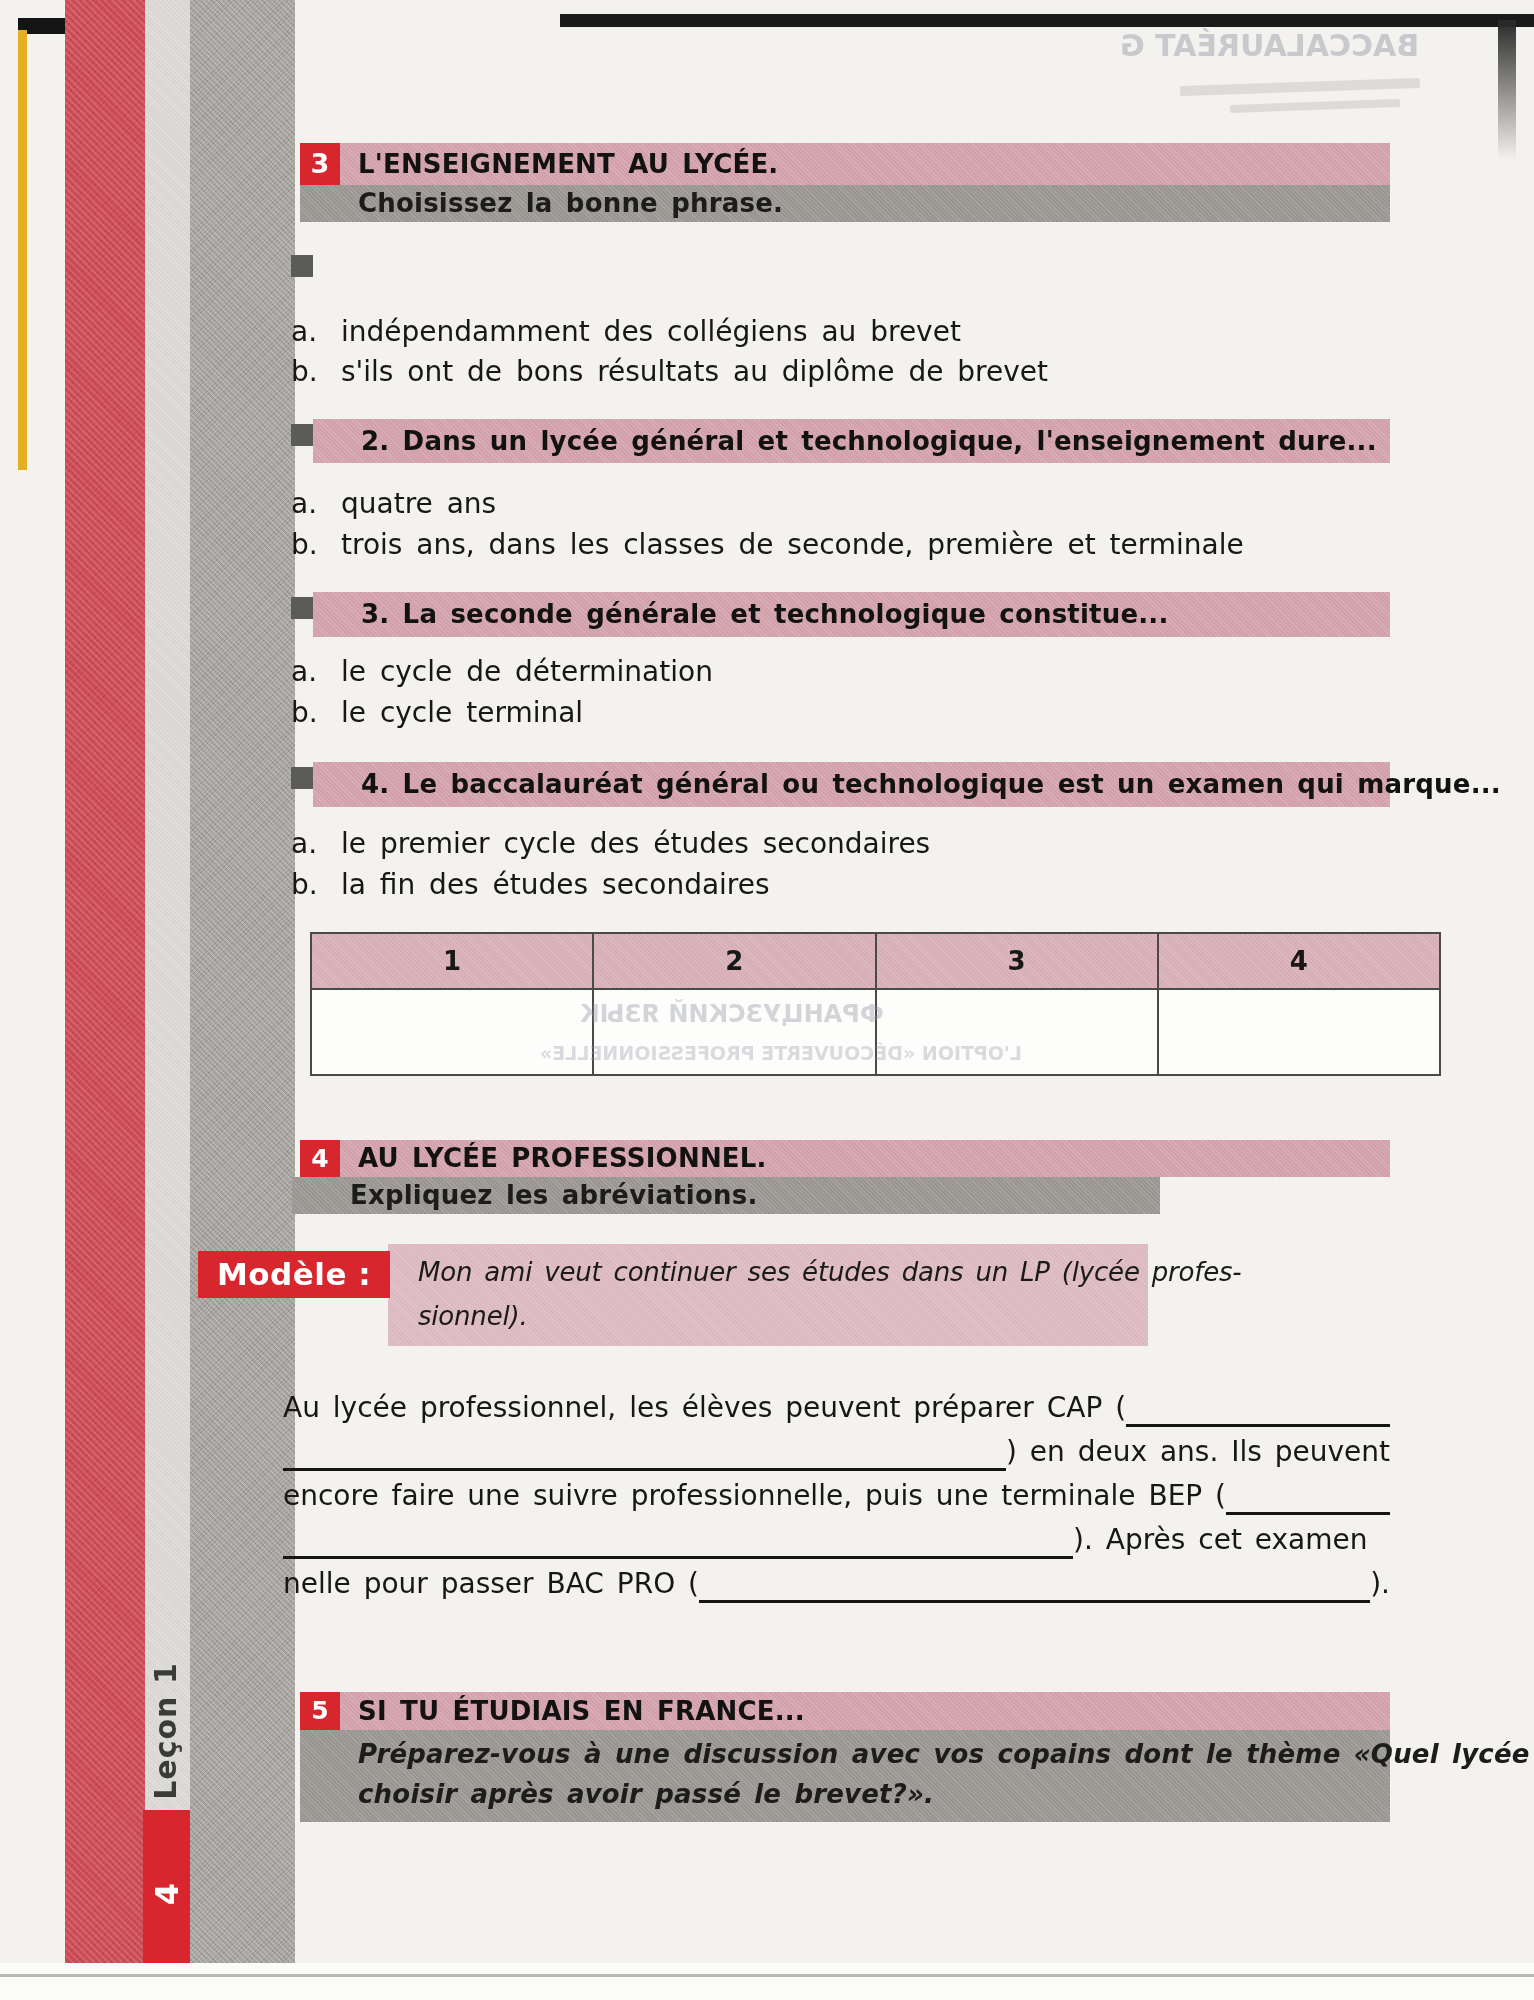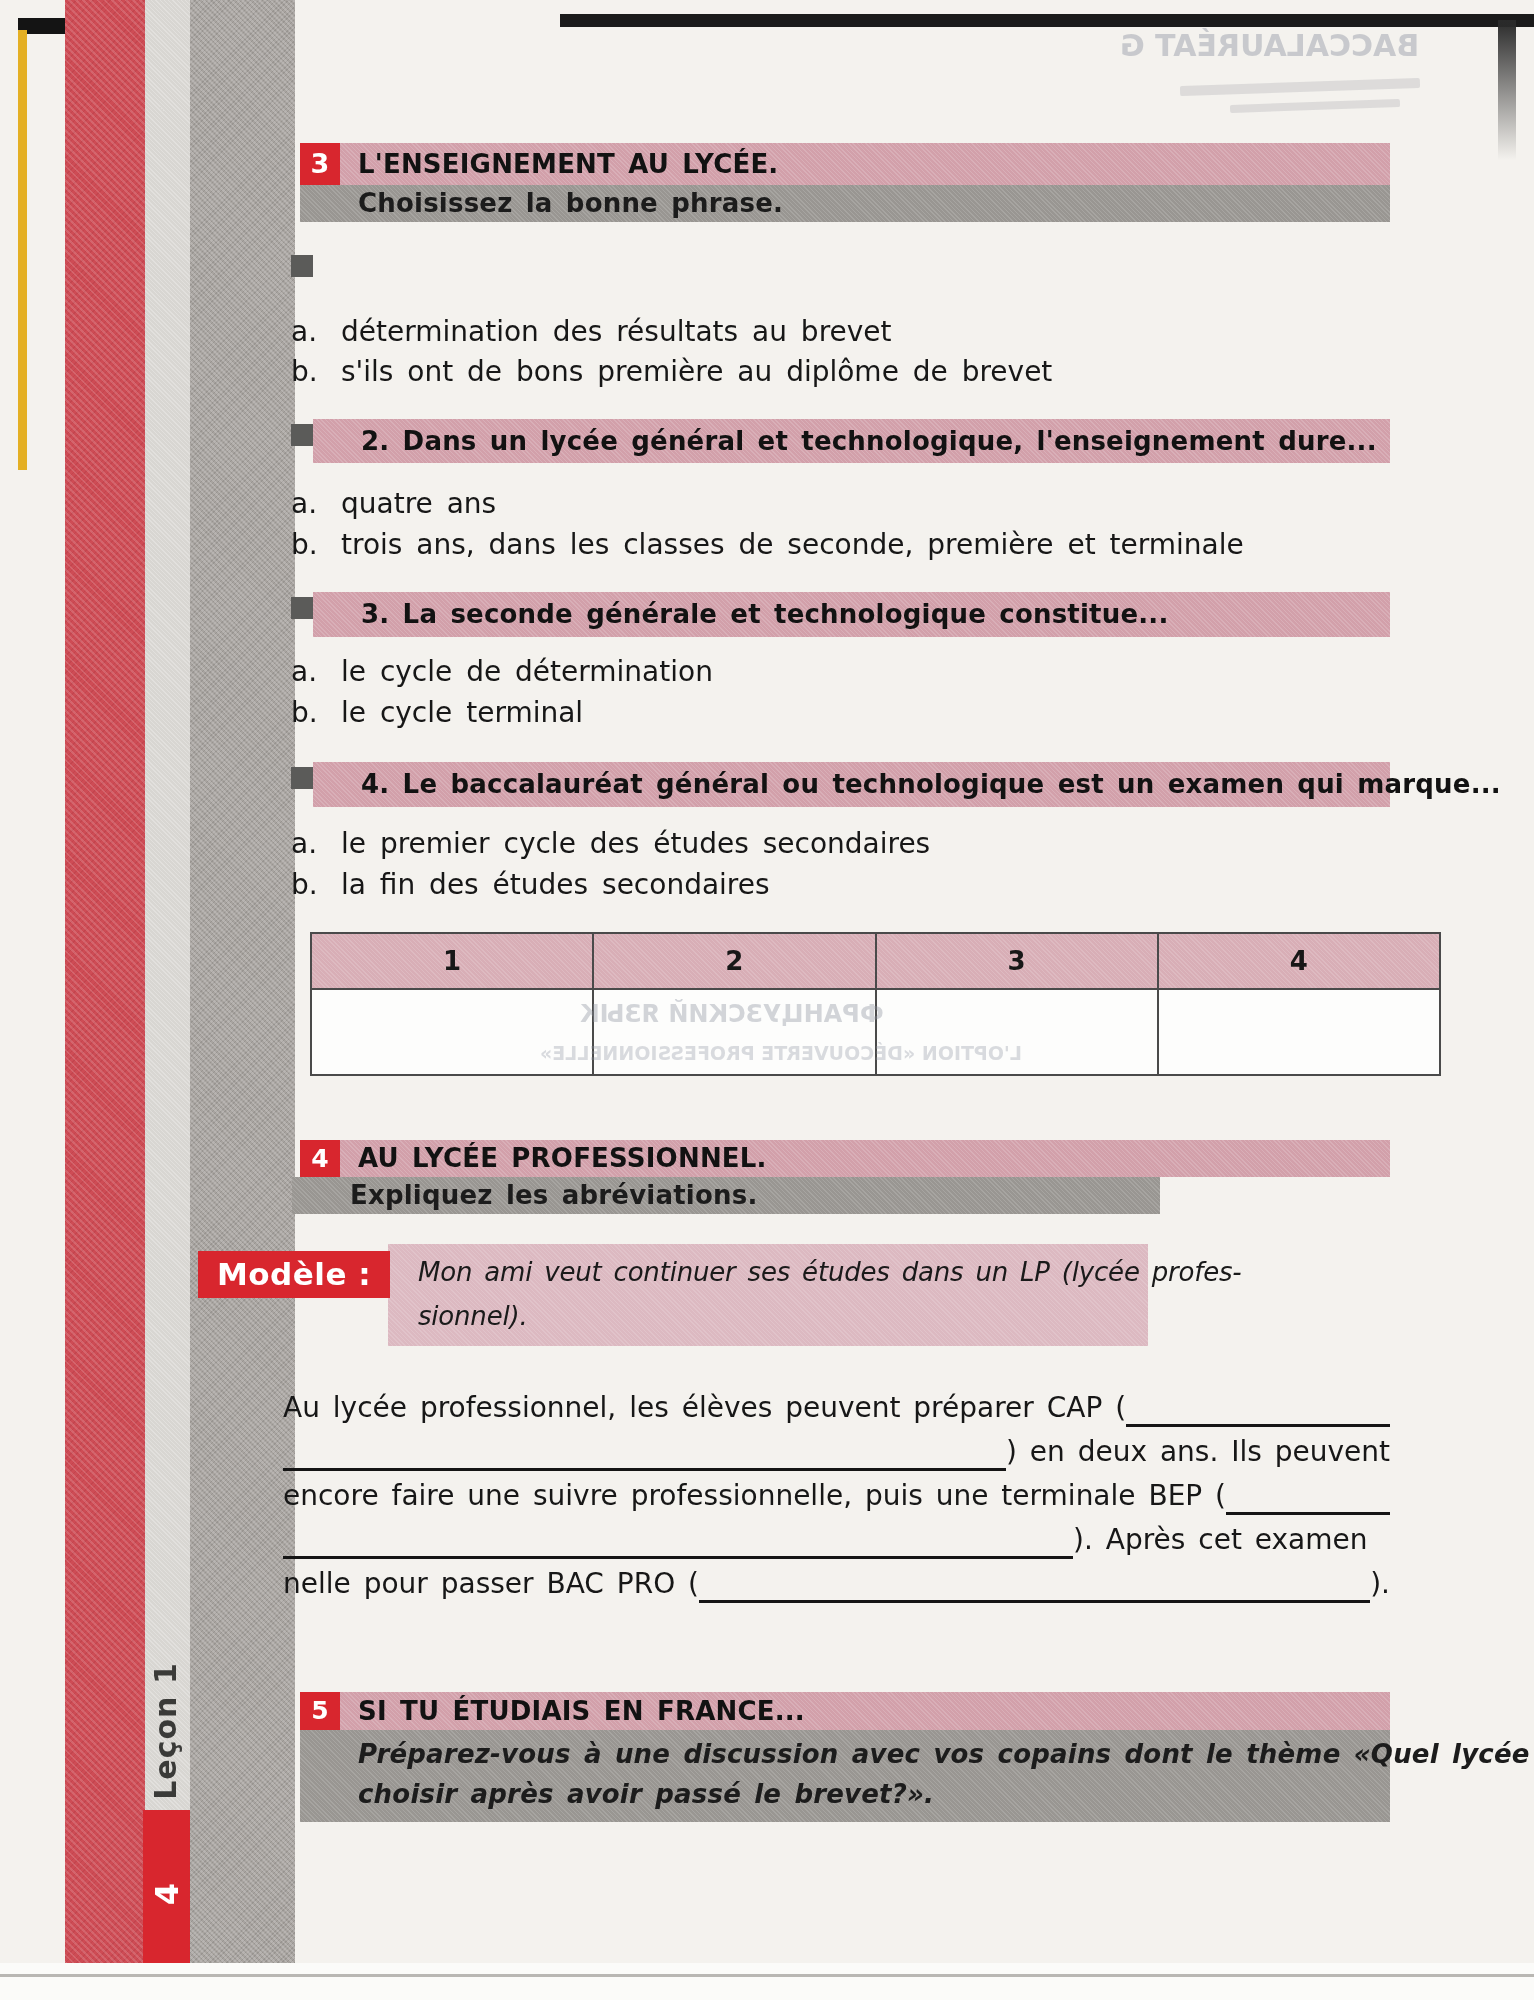--- a/index.html
+++ b/index.html
@@ -120,25 +120,25 @@
     <span class="numbox" style="width:40px;height:42px;line-height:42px;font-size:27px;">3</span>
     <span class="band-title" style="line-height:42px;">L'ENSEIGNEMENT AU LYCÉE.</span>
   </div>
   <div class="band band-gray" style="left:300px;top:185px;width:1090px;height:37px;">
     <span class="band-sub" style="line-height:37px;">Choisissez la bonne phrase.</span>
   </div>
 
   <div class="qsquare" style="left:291px;top:255px;"></div>
   <div class="optline" style="left:291px;top:315px;">
     <span class="lbl">a.</span>
-    <span>détermination des résultats au brevet</span>
+    <span>indépendamment des collégiens au brevet</span>
   </div>
   <div class="optline" style="left:291px;top:355px;">
     <span class="lbl">b.</span>
-    <span>s'ils ont de bons première au diplôme de brevet</span>
+    <span>s'ils ont de bons résultats au diplôme de brevet</span>
   </div>
 
   <div class="qsquare" style="left:291px;top:424px;"></div>
   <div class="band band-pink" style="left:313px;top:419px;width:1077px;height:44px;">
     <span class="qband-text" style="line-height:44px;">2. Dans un lycée général et technologique, l'enseignement dure...</span>
   </div>
   <div class="optline" style="left:291px;top:487px;">
     <span class="lbl">a.</span>
     <span>quatre ans</span>
   </div>

